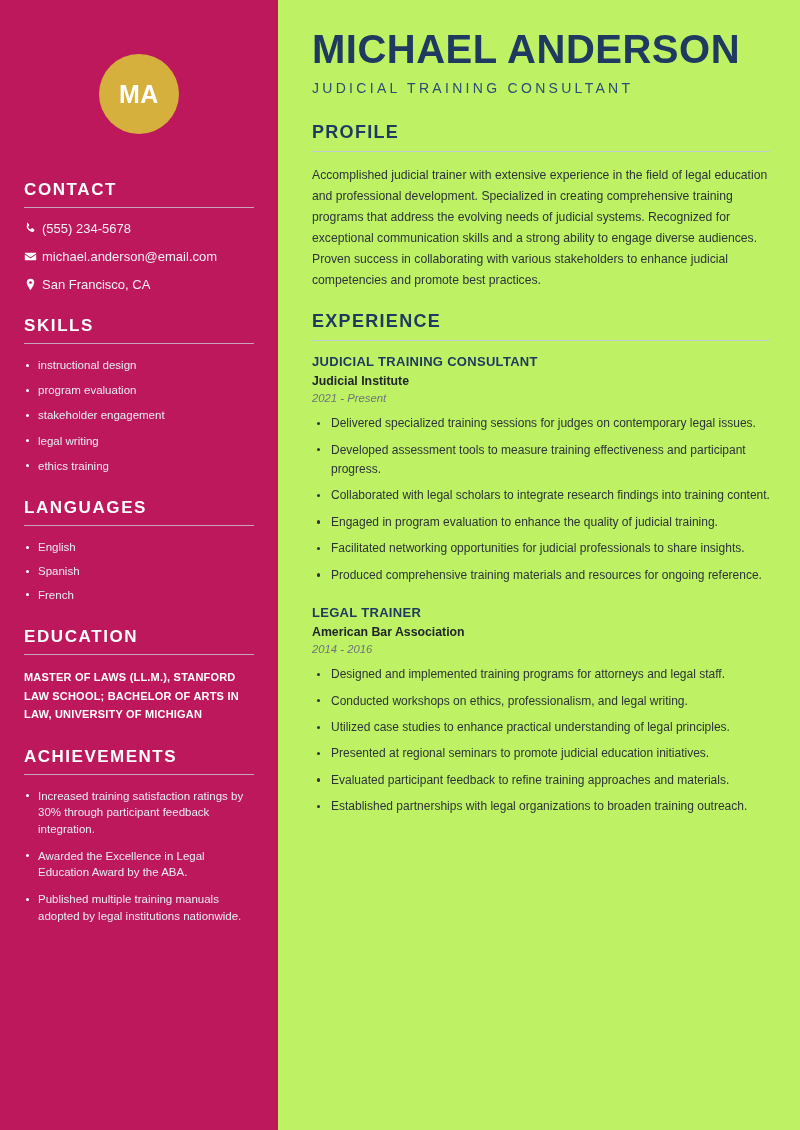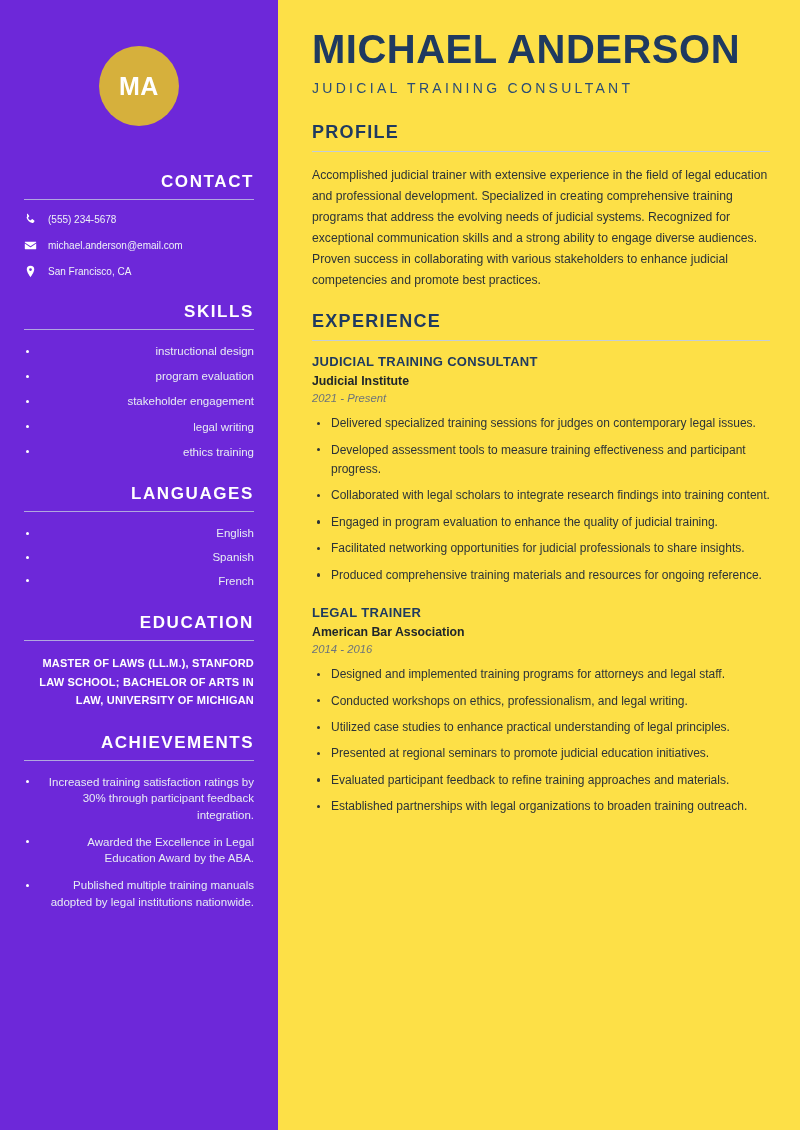--- a/index.html
+++ b/index.html
@@ -13,25 +13,24 @@
     width: 800px; height: 1130px;
     display: flex;
     background: #f4f7f8;
     overflow: hidden;
   }
 
   
   .sidebar {
     width: 278px;
     min-width: 278px;
-    background: #6d28d9;
+    background: #be185d;
     color: #ffffff;
-    padding: 4px 24px;
+    padding: 12px 24px;
     position: relative;
-    text-align: right;
   }
   .avatar-wrap {
     display: flex;
     justify-content: center;
     padding-top: 42px;
     padding-bottom: 46px;
   }
   .avatar {
     width: 80px; height: 80px;
     border-radius: 50%;
@@ -56,23 +55,23 @@
   .side-rule {
     height: 1px;
     background: #c8d2e0;
     opacity: .75;
     margin-bottom: 13px;
   }
 
   .contact-row {
     display: flex;
     align-items: center;
-    gap: 11px;
+    gap: 5px;
     margin-bottom: 13px;
-    font-size: 10px;
+    font-size: 13px;
     color: #eef2f7;
   }
   .contact-row .ico {
     width: 13px; height: 13px;
     flex: 0 0 13px;
     display: flex; align-items: center; justify-content: center;
   }
   .contact-row .ico svg { display: block; }
 
   ul.side-list { list-style: none; }
@@ -102,21 +101,21 @@
     color: #ffffff;
     text-transform: uppercase;
   }
 
   .side-section.achievements .side-heading { letter-spacing: 1.5px; }
   ul.ach-list li { margin-bottom: 10px; }
 
   
   .main {
     flex: 1;
-    background: #fde047;
+    background: #bef264;
     padding: 28px 30px 0 34px;
   }
   .name {
     font-size: 40px;
     font-weight: bold;
     letter-spacing: .5px;
     color: #1f3a60;
     line-height: 1.08;
   }
   .job-title-head {

